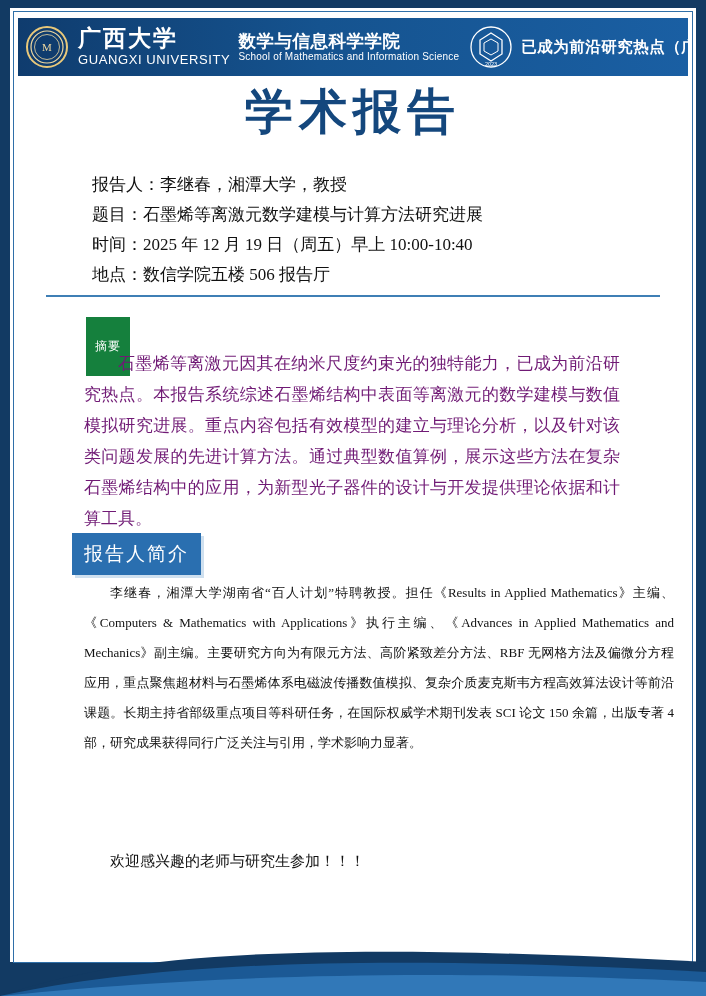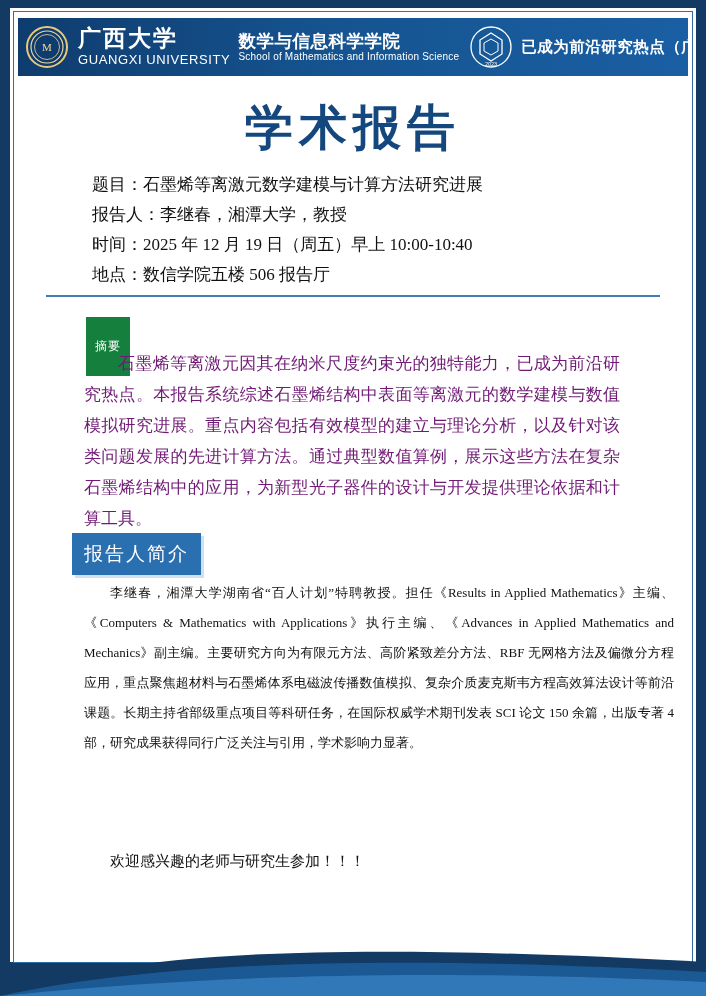--- a/index.html
+++ b/index.html
@@ -121,21 +121,21 @@
     color: #ffffff;
     font-size: 15.5px;
     font-weight: bold;
     letter-spacing: 0.5px;
     white-space: nowrap;
   }
 
   
   .main-title {
     position: absolute;
-    left: 0; top: 96px;
+    left: 0; top: 80px;
     width: 706px;
     text-align: center;
     font-size: 48px;
     font-weight: bold;
     color: #14477d;
     letter-spacing: 6px;
     font-family: "Liberation Serif", serif;
   }
 
   
@@ -255,22 +255,22 @@
         <text x="22" y="41" font-size="5.5" fill="#ffffff" text-anchor="middle" font-family="Liberation Sans, sans-serif">2023</text>
       </svg>
     </div>
 
     <div class="center-name">已成为前沿研究热点（广西大学）</div>
   </div>
 
   <div class="main-title">学术报告</div>
 
   <div class="info">
+    <div>报告人：李继春，湘潭大学，教授</div>
     <div>题目：石墨烯等离激元数学建模与计算方法研究进展</div>
-    <div>报告人：李继春，湘潭大学，教授</div>
     <div>时间：2025 年 12 月 19 日（周五）早上 10:00-10:40</div>
     <div>地点：数信学院五楼 506 报告厅</div>
   </div>
 
   <div class="rule"></div>
 
   <div class="abs-tag">摘要</div>
   <div class="abs-body">石墨烯等离激元因其在纳米尺度约束光的独特能力，已成为前沿研究热点。本报告系统综述石墨烯结构中表面等离激元的数学建模与数值模拟研究进展。重点内容包括有效模型的建立与理论分析，以及针对该类问题发展的先进计算方法。通过典型数值算例，展示这些方法在复杂石墨烯结构中的应用，为新型光子器件的设计与开发提供理论依据和计算工具。</div>
 
   <div class="bio-head">报告人简介</div>

